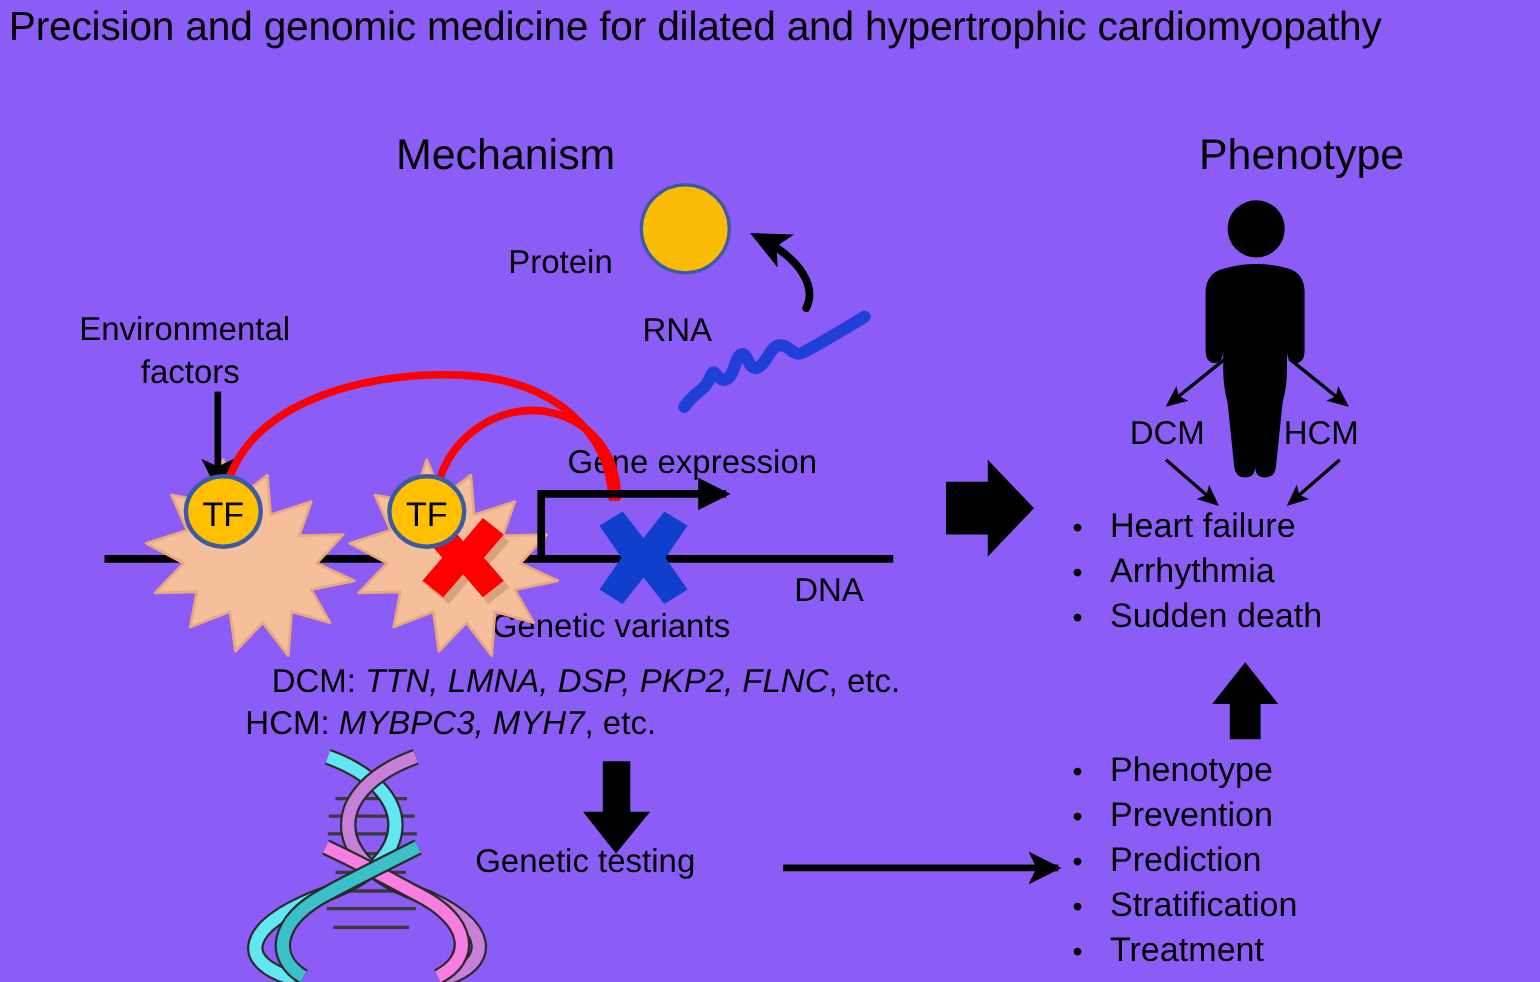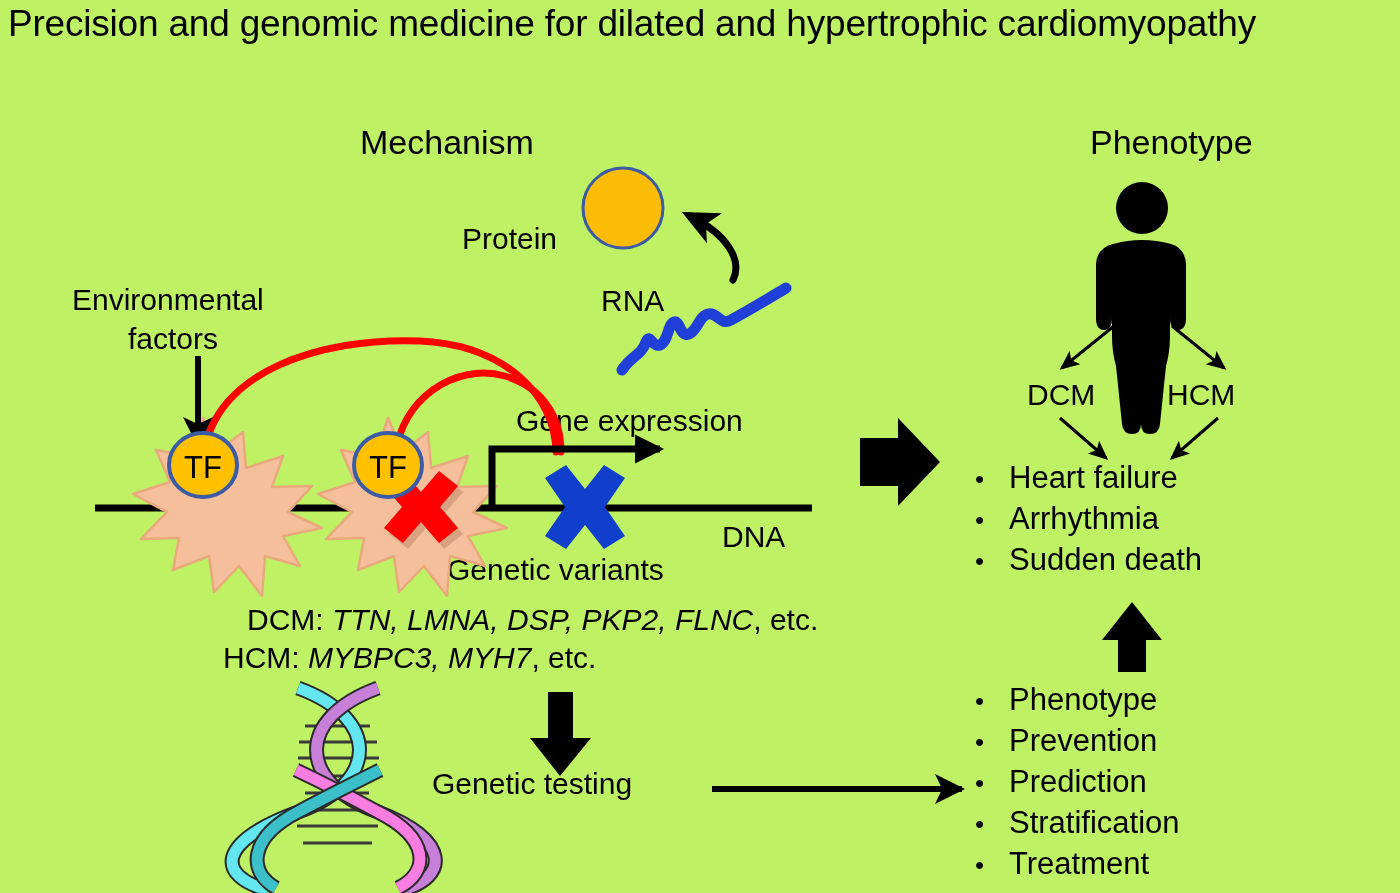--- a/index.html
+++ b/index.html
@@ -1,27 +1,27 @@
 <!DOCTYPE html>
 <html><head>
 <meta charset="utf-8">
 <style>
   html,body{margin:0;padding:0;background:#ffffff;}
   body{width:1400px;height:893px;overflow:hidden;
        font-family:"Liberation Sans",sans-serif;color:#000;}
-  #stage{position:relative;width:1400px;height:893px;background:#bef264;}
+  #stage{position:relative;width:1400px;height:893px;background:#8b5cf6;}
   .abs{position:absolute;}
   #title{left:8px;top:2px;width:1392px;font-size:37px;line-height:44px;
          letter-spacing:-0.2px;white-space:nowrap;}
-  .sec-head{font-size:34px;line-height:36px;white-space:nowrap;}
+  .sec-head{font-size:39px;line-height:36px;white-space:nowrap;}
   #mechanism-head{left:360px;top:124px;}
   #phenotype-head{left:1090px;top:124px;}
   .lbl{font-size:30px;line-height:34px;white-space:nowrap;}
   #protein-label{left:462px;top:222px;}
-  #rna-label{left:601px;top:284px;}
+  #rna-label{left:584px;top:284px;}
   #env-line1{left:72px;top:283px;}
   #env-line2{left:128px;top:322px;}
   #gene-expr-label{left:516px;top:404px;}
   #dna-label{left:722px;top:520px;}
   #gv-label{left:447px;top:553px;}
   #dcm-genes{left:223px;top:603px;margin-left:24px;}
   #hcm-genes{left:223px;top:641px;}
   #genetic-testing-label{left:432px;top:767px;}
   #dcm-label{left:1027px;top:378px;}
   #hcm-label{left:1167px;top:378px;}

